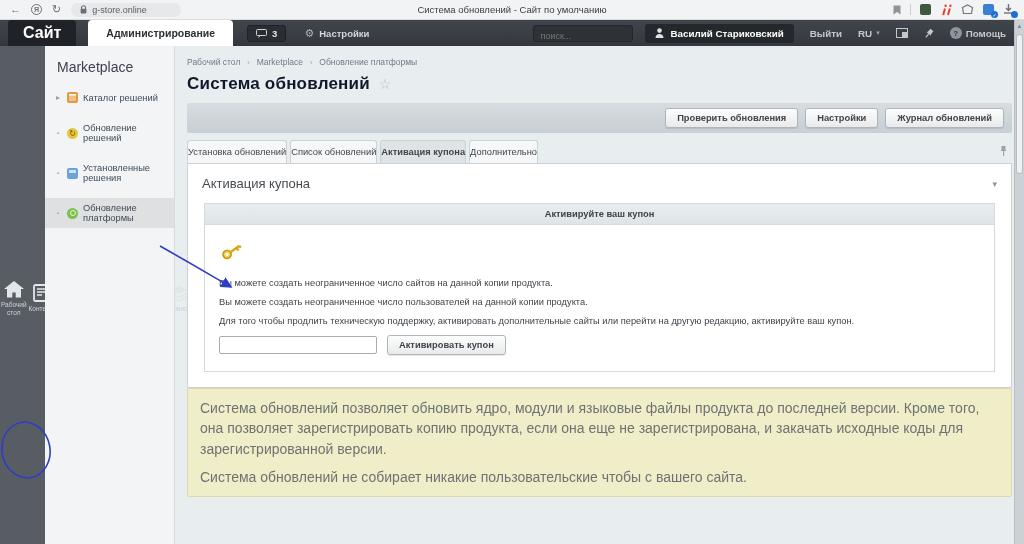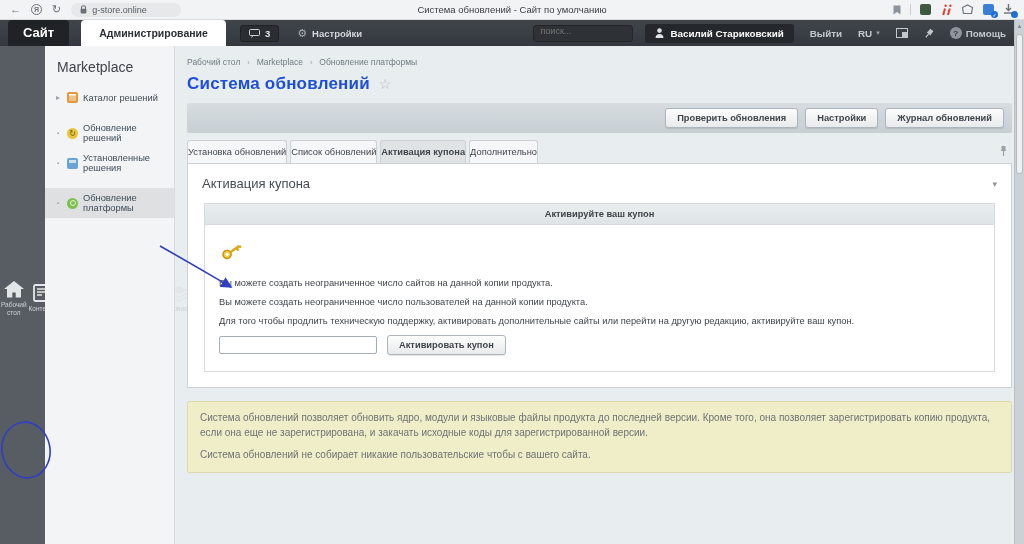--- a/index.html
+++ b/index.html
@@ -13,26 +13,26 @@
   .url-pill { background:#e6e8ea; border-radius:8px; height:14px; padding:0 9px; display:flex; align-items:center; gap:5px; color:#5a6068; font-size:9px; min-width:110px; }
   .browser-title { position:absolute; left:0; right:0; text-align:center; font-size:9.5px; color:#3c4043; pointer-events:none; }
   .b-right { margin-left:auto; display:flex; align-items:center; gap:9px; z-index:2; }
   .ext-sq { width:11px; height:11px; border-radius:2px; position:relative; }
   .badge-dot { position:absolute; right:-4px; bottom:-3px; width:7px; height:7px; border-radius:50%; background:#1d6fd6; color:#fff; font-size:5px; display:flex; align-items:center; justify-content:center; }
   .b-sep { width:1px; height:11px; background:#c9cdd1; }
 
   
   .admin-bar { height:26px; background:linear-gradient(#40454c,#34383e); display:flex; align-items:flex-end; padding-left:8px; position:relative; z-index:4; }
   .admin-bar-inner { display:flex; align-items:center; width:100%; height:26px; padding-right:18px; }
-  .tab-site { background:#1f2226; color:#fff; font-weight:bold; font-size:13px; padding:0 15px; height:26px; line-height:26px; border-radius:4px 4px 0 0; }
+  .tab-site { background:#1f2226; color:#fff; font-weight:bold; font-size:16px; padding:0 15px; height:26px; line-height:26px; border-radius:4px 4px 0 0; }
   .tab-admin { background:#fff; color:#2c3035; font-weight:bold; font-size:10.5px; padding:0 18px; height:26px; line-height:26px; border-radius:4px 4px 0 0; margin-left:12px; }
   .notif-pill { margin-left:14px; background:#2a2e33; border:1px solid #1e2125; border-radius:3px; padding:2px 8px; display:flex; align-items:center; gap:5px; color:#e6e8ea; font-size:9.5px; font-weight:bold; }
   .adm-settings { margin-left:18px; display:flex; align-items:center; gap:5px; color:#d3d7da; font-size:9.5px; font-weight:bold; }
   .gear-glyph { font-family:"DejaVu Sans",sans-serif; color:#aab0b6; font-size:11px; }
-  .adm-search { margin-left:auto; width:100px; height:17px; background:#2e3237; border:1px solid #22262a; border-radius:3px; display:flex; align-items:flex-start; padding:0 6px; gap:20px; }
+  .adm-search { margin-left:auto; width:100px; height:17px; background:#2e3237; border:1px solid #22262a; border-radius:3px; display:flex; align-items:flex-end; padding:0 6px; gap:20px; }
   .adm-search input { flex:1; background:transparent; border:none; outline:none; color:#9aa1a8; font-size:9px; width:70px; font-family:inherit; }
   .user-badge { margin-left:12px; background:#24272c; border-radius:3px; padding:4px 10px; display:flex; align-items:center; gap:6px; color:#fff; font-weight:bold; font-size:9.8px; }
   .adm-link { margin-left:16px; color:#c3c8cd; font-size:9.8px; font-weight:bold; display:flex; align-items:center; gap:4px; }
   .help-q { width:12px; height:12px; border-radius:50%; background:#8e959c; color:#32363b; font-size:8px; font-weight:bold; display:flex; align-items:center; justify-content:center; }
 
   
   .page-scrollbar { position:absolute; top:20px; right:0; bottom:0; width:10px; background:#ccd1d5; border-left:1px solid #b9bfc4; z-index:6; }
   .sb-arrow { text-align:center; font-size:6px; color:#7d858c; padding-top:3px; }
   .sb-thumb { position:absolute; top:14px; left:1px; width:7px; height:140px; background:#eef0f2; border:1px solid #b6bcc1; border-radius:3px; }
 
@@ -57,21 +57,21 @@
   .mi-refresh::after { content:"↻"; position:absolute; inset:0; color:#7a5c00; font-size:8px; line-height:11px; text-align:center; font-family:"DejaVu Sans",sans-serif; }
   .mi-cube { background:#6aa3d8; }
   .mi-cube::after { content:""; position:absolute; left:2px; top:2px; right:2px; height:3px; background:#cfe2f3; }
   .mi-globe { background:#7cc04c; border-radius:50%; }
   .mi-globe::after { content:""; position:absolute; inset:2.5px; border:1px solid #e8f5dc; border-radius:50%; }
 
   .content { flex:1; padding:11px 12px 0 12px; position:relative; }
   .breadcrumb { font-size:8.5px; color:#717b85; display:flex; align-items:center; gap:7px; }
   .bc-sep { color:#9aa2aa; font-size:7px; }
   .page-head { margin-top:7px; display:flex; align-items:center; gap:9px; }
-  .page-title { font-size:17px; font-weight:bold; color:#1d4ed8; letter-spacing:.2px; }
+  .page-title { font-size:17px; font-weight:bold; color:#0f172a; letter-spacing:.2px; }
   .fav-star { font-size:14px; color:#b6bdc4; font-family:"DejaVu Sans",sans-serif; }
 
   .toolbar { margin-top:9px; background:linear-gradient(#d6dce0,#c8cfd4); border-radius:2px; height:30px; display:flex; align-items:center; justify-content:flex-end; gap:7px; padding:0 8px; }
   .btn { background:linear-gradient(#fdfdfd,#e8eaeb); border:1px solid #aeb5bb; border-radius:3px; padding:4px 11px; font-size:9.3px; font-weight:bold; color:#40454b; box-shadow:0 1px 1px rgba(0,0,0,.10); cursor:pointer; font-family:inherit; }
 
   .tabs-row { margin-top:7px; display:flex; gap:3px; align-items:flex-end; position:relative; }
   .tab { background:#f6f7f8; border:1px solid #ccd1d5; border-bottom:none; border-radius:3px 3px 0 0; padding:6px 0; font-size:9.3px; color:#40464d; cursor:pointer; }
   .tab.active { background:#dfe3e5; font-weight:bold; }
   .tabs-pin { margin-left:auto; align-self:center; padding-right:4px; }
 
@@ -82,21 +82,21 @@
 
   .coupon-box { border:1px solid #d6dade; margin:3px 4px 2px; }
   .coupon-header { background:linear-gradient(#e9edef,#dfe4e7); border-bottom:1px solid #d6dade; text-align:center; font-size:9.3px; font-weight:bold; color:#3f444a; padding:5px 0; }
   .coupon-body { padding:13px 14px 16px; display:flex; gap:13px;flex-direction:column; }
   .key-wrap { width:28px; padding-top:2px; flex-shrink:0; }
   .coupon-text p { font-size:9.3px; color:#3f444a; margin:0 0 9px; }
   .input-label { font-size:9.3px; color:#3f444a; margin:3px 0 4px; }
   .input-row { display:flex; align-items:center; gap:10px; }
   .coupon-input { width:158px; height:18px; border:1px solid #a5aeb5; border-radius:2px; font-size:9.5px; padding:0 4px; font-family:inherit; outline:none; }
 
-  .notice { margin-top:13px; background:#f0eec9; border:1px solid #ddd9a8; border-radius:2px; padding:9px 12px; font-size:10px; color:#6f7274; line-height:1.45; }
+  .notice { background:#f0eec9; border:1px solid #ddd9a8; border-radius:2px; padding:9px 12px; font-size:14px; color:#6f7274; line-height:1.45; }
   .notice p + p { margin-top:8px; }
 
   .annotations { position:absolute; inset:0; width:1024px; height:544px; pointer-events:none; z-index:40; }
 </style>
 </head>
 <body>
 
 <div class="browser-bar">
   <span class="b-ico">←</span>
   <span class="circ-ico">Я</span>
@@ -281,21 +281,21 @@
     <div class="menu-item">
       <span class="mi-bullet" style="font-size:8px;">▸</span>
       <span class="mi-ico mi-catalog"></span>
       <span>Каталог решений</span>
     </div>
     <div class="menu-item" style="margin-top:10px;">
       <span class="mi-bullet">▪</span>
       <span class="mi-ico mi-refresh"></span>
       <span>Обновление решений</span>
     </div>
-    <div class="menu-item" style="">
+    <div class="menu-item" style="margin-top:10px;">
       <span class="mi-bullet">▪</span>
       <span class="mi-ico mi-cube"></span>
       <span>Установленные решения</span>
     </div>
     <div class="menu-item active" style="margin-top:10px;">
       <span class="mi-bullet">▪</span>
       <span class="mi-ico mi-globe"></span>
       <span>Обновление платформы</span>
     </div>
   </div>

